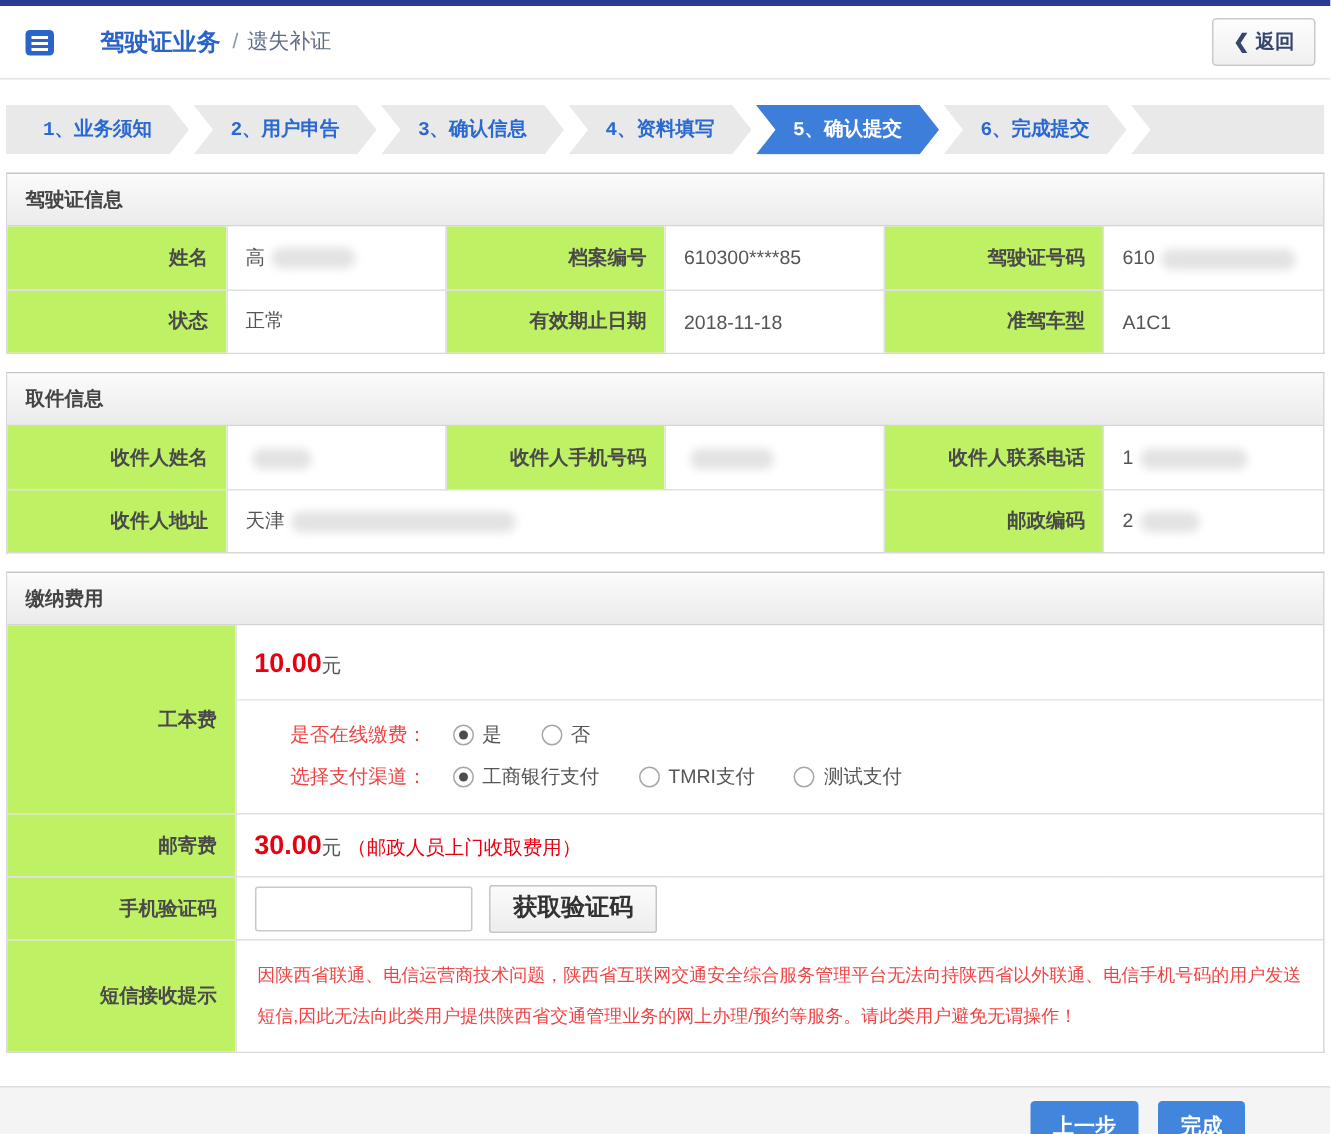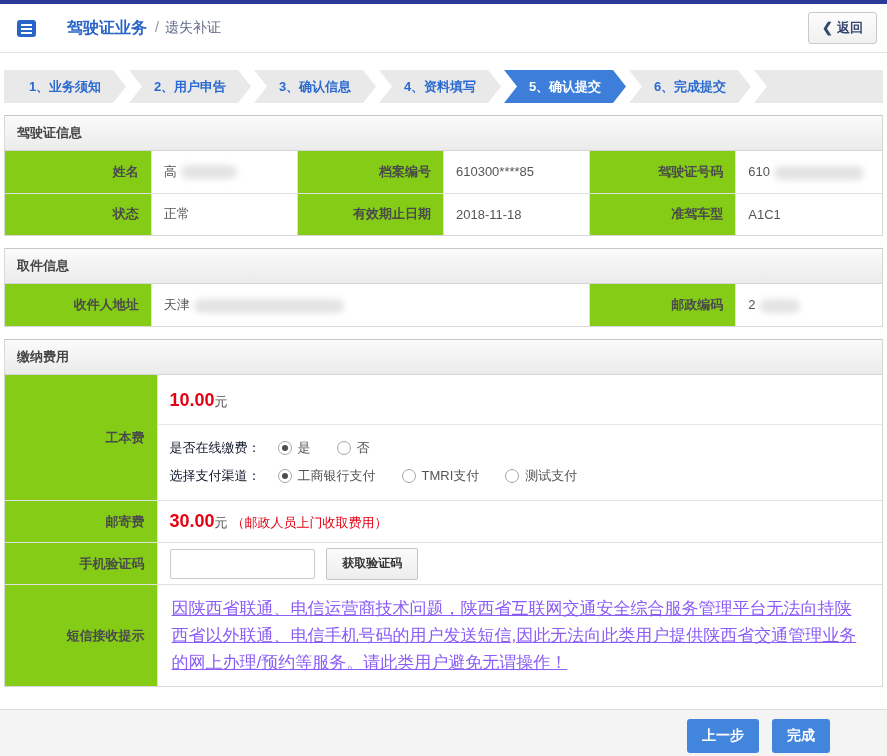--- a/index.html
+++ b/index.html
@@ -21,67 +21,67 @@
   .spacer { flex:1; }
   .back-btn { border:1px solid #c9c9c9; border-radius:3px; padding:6px 13px;
     background:linear-gradient(#fdfdfd,#f0f0f0); color:#36476e; font-weight:bold;
     font-size:13px; cursor:pointer; }
   .back-btn .chev { margin-right:4px; font-weight:bold; }
 
   
   .steps { display:flex; gap:3px; margin:17px 4px 0 4px; height:33px; }
   .step { width:122px; background:#e9e9e9; color:#2a6ad0; font-weight:bold;
     text-align:center; line-height:33px; font-size:13px; cursor:pointer;
-    clip-path:polygon(0 0, calc(100% - 13px) 0, 100% 50%, calc(100% - 13px) 100%, 0 100%, 13px 50%); }
+    clip-path:polygon(0 0, calc(100% - 13px) 0, 100% 50%, calc(100% - 13px) 100%, 0 100%, 13px 50%);font-family:Liberation Mono, monospace; }
   .step.first { clip-path:polygon(0 0, calc(100% - 13px) 0, 100% 50%, calc(100% - 13px) 100%, 0 100%); }
   .step.active { background:#3d7edb; color:#fff; }
   .step-fill { flex:1; background:#e9e9e9;
     clip-path:polygon(0 0, 100% 0, 100% 100%, 0 100%, 13px 50%); }
 
   
   .section { margin:12px 4px 0 4px; border:1px solid #d8d8d8; border-top-color:#c6c6c6; }
   .section-title { background:linear-gradient(#fbfbfb,#ebebeb); border-bottom:1px solid #d5d5d5;
     padding:8px 12px; font-weight:bold; color:#444; font-size:13px; }
   table { width:100%; border-collapse:collapse; table-layout:fixed; }
   td { border:1px solid #e0e0e0; height:42px; font-size:13px; }
   tr td:first-child { border-left:none; } tr td:last-child { border-right:none; }
   tr:first-child td { border-top:none; } tr:last-child td { border-bottom:none; }
-  td.lbl { background:#84cc16; text-align:right; padding-right:12px;
+  td.lbl { background:#bef264; text-align:right; padding-right:12px;
     font-weight:bold; color:#4a4a4a; }
   td.val { background:#fff; text-align:left; padding-left:12px; color:#555; }
 
   .blur { display:inline-block; height:14px; border-radius:7px; background:#e3e3e3;
     filter:blur(3px); vertical-align:middle; margin-left:4px; }
   .w40{width:40px;} .w56{width:56px;} .w72{width:72px;} .w90{width:90px;} .w150{width:150px;}
 
   
   td.fee-cell { padding:0; }
   .fee-amount { padding:15px 12px 13px 12px; }
   .amt { color:#e60012; font-weight:bold; font-size:18px; }
   .unit { color:#555; font-size:13px; }
   .fee-note { color:#e60012; font-size:13px; margin-left:4px; }
   .fee-divider { border-top:1px solid #e8e8e8; }
   .fee-options { padding:9px 12px 10px 12px; }
   .opt-row { display:flex; align-items:center; height:28px; }
-  .opt-label { width:108px; color:#0f172a; }
+  .opt-label { width:108px; color:#ef4444;margin-left:24px; }
   .radio { width:14px; height:14px; border:1px solid #a6a6a6; border-radius:50%;
     background:#fff; display:inline-block; position:relative; margin-right:6px;
     flex:0 0 auto; cursor:pointer; }
   .radio.on::after { content:""; position:absolute; left:3px; top:3px; width:6px;
     height:6px; border-radius:50%; background:#4d4d4d; }
   .opt { display:flex; align-items:center; margin-right:26px; cursor:pointer; }
 
   .captcha-input { width:145px; height:30px; border:1px solid #c9c9c9; border-radius:2px;
     vertical-align:middle; padding:0 6px; font-size:13px; }
   .captcha-btn { margin-left:8px; height:32px; padding:0 15px; vertical-align:middle;
     background:linear-gradient(#fbfbfb,#ededed); border:1px solid #c5c5c5; border-radius:2px;
-    font-weight:bold; color:#333; font-size:12px; cursor:pointer; }
+    font-weight:bold; color:#333; font-size:16px; cursor:pointer; }
 
   td.tip-cell { padding:10px 14px; }
-  .tip-text { color:#8b5cf6; font-size:17px; line-height:27px;text-decoration:underline; }
+  .tip-text { color:#ef4444; font-size:12px; line-height:27px; }
 
   
   .footer { margin-top:22px; background:#f4f4f4; border-top:1px solid #dcdcdc;
     height:53px; display:flex; align-items:center; justify-content:flex-end;
     padding-right:57px; gap:13px; }
   .btn-blue { background:#4285dc; border:none; border-radius:3px; color:#fff;
     font-weight:bold; font-size:14px; padding:8px 15px; cursor:pointer; }
 </style>
 </head>
 <body>
@@ -127,20 +127,28 @@
       <td class="val">A1C1</td>
     </tr>
   </tbody>
     </table>
 </div>
 
 <div class="section">
   <div class="section-title">取件信息</div>
   <table>
     <tbody>
+        <tr>
+      <td class="lbl">收件人姓名</td>
+      <td class="val"><span class="blur w40"></span></td>
+      <td class="lbl">收件人手机号码</td>
+      <td class="val"><span class="blur w56"></span></td>
+      <td class="lbl">收件人联系电话</td>
+      <td class="val"><span>1</span><span class="blur w72"></span></td>
+    </tr>
     <tr>
       <td class="lbl">收件人地址</td>
       <td class="val" colspan="3"><span>天津</span><span class="blur w150"></span></td>
       <td class="lbl">邮政编码</td>
       <td class="val"><span>2</span><span class="blur w40"></span></td>
     </tr>
   </tbody>
     </table>
 </div>
 

